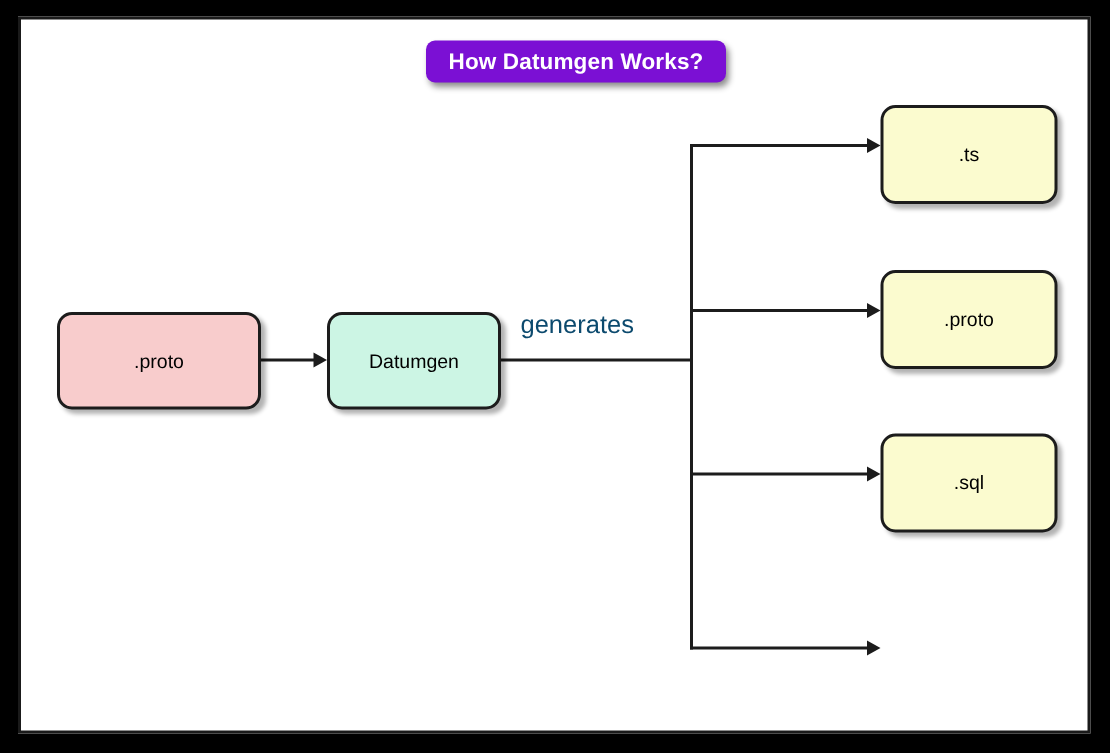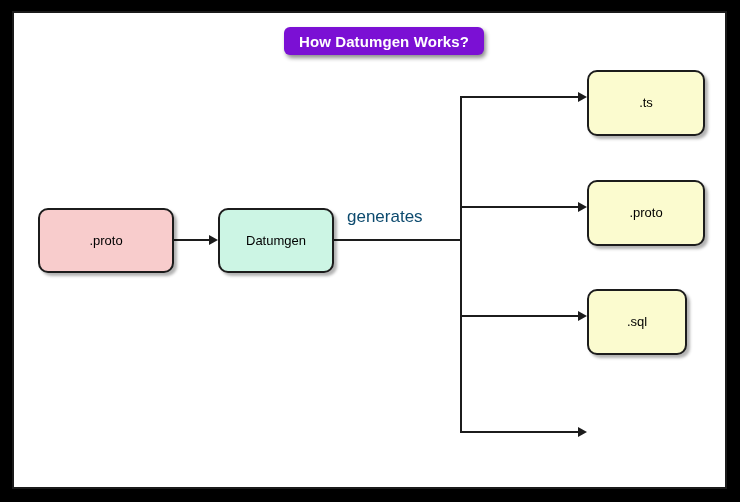--- a/index.html
+++ b/index.html
@@ -115,21 +115,21 @@
     </div>
 
     <div class="node" id="node-ts" style="left: 573px; top: 57px; width: 118px; height: 66px; background: rgb(251, 251, 207); border-color: rgb(28, 28, 28);">
       <span>.ts</span>
     </div>
 
     <div class="node" id="node-java" style="left: 573px; top: 167px; width: 118px; height: 66px; background: rgb(251, 251, 207); border-color: rgb(28, 28, 28);">
       <span>.proto</span>
     </div>
 
-    <div class="node" id="node-sql" style="left: 573px; top: 276px; width: 100px; height: 66px; background: rgb(251, 251, 207); border-color: rgb(28, 28, 28);">
+    <div class="node" id="node-sql" style="left: 573px; top: 276px; width: 118px; height: 66px; background: rgb(251, 251, 207); border-color: rgb(28, 28, 28);">
       <span>.sql</span>
     </div>
 
 
     <div class="conn conn-h" style="left:138px; top:226px; width:58px;"></div>
     <div class="arrowhead" style="left:195px; top:222px;"></div>
 
     <div class="conn conn-h" style="left:320px; top:226px; width:128px;"></div>
 
     <div class="conn conn-v" style="left:446px; top:83px; height:337px;"></div>

